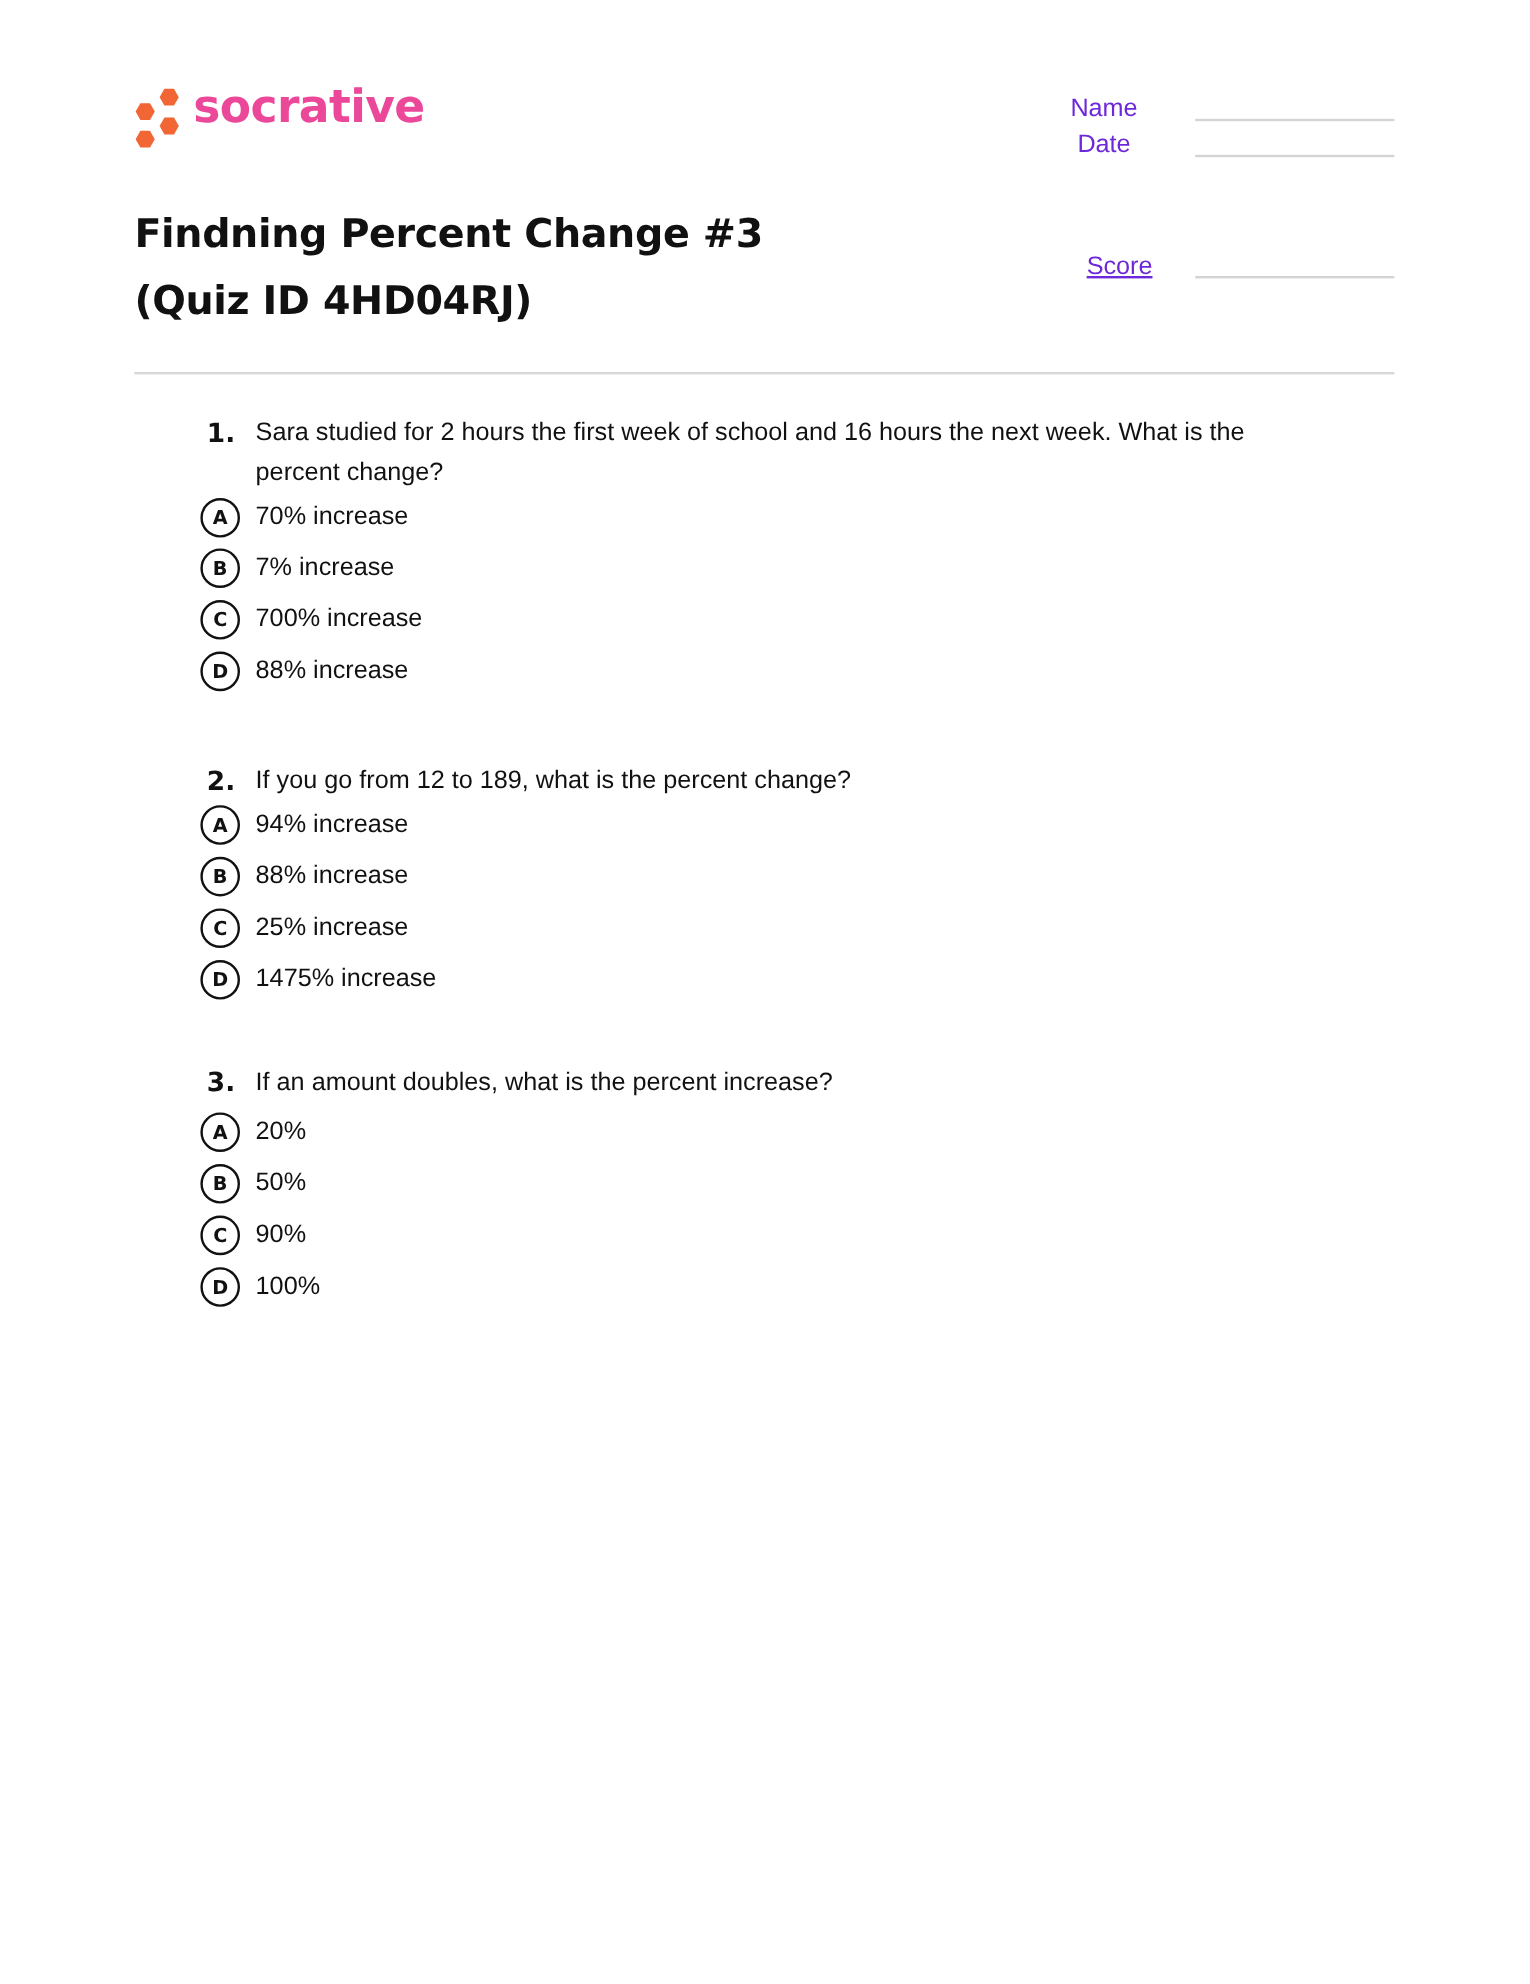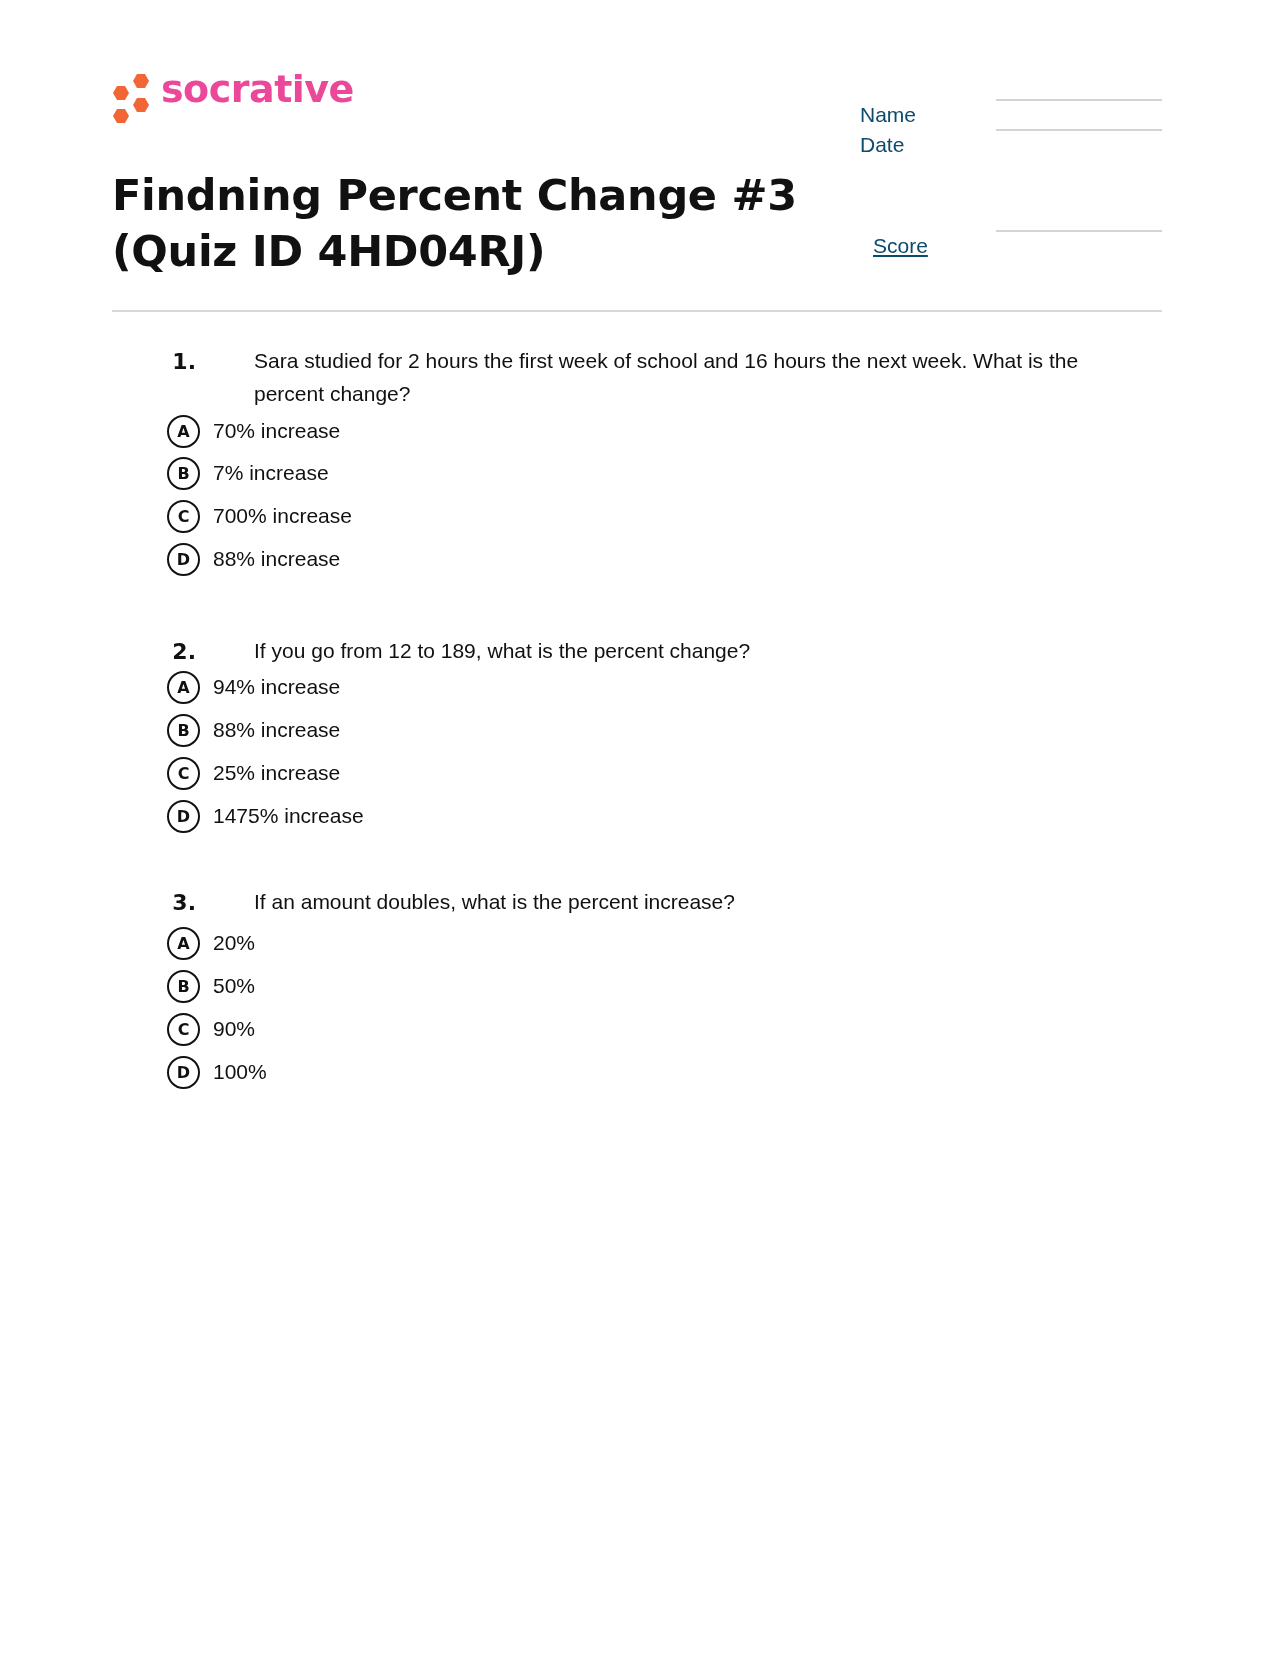--- a/index.html
+++ b/index.html
@@ -8,43 +8,43 @@
     font-family: "Liberation Sans", "DejaVu Sans", sans-serif; color: #111111;
   }
   .logo { position: absolute; left: 110px; top: 72px; width: 42px; height: 52px; }
   .logo-word {
     position: absolute; left: 161px; top: 70px;
     font-family: "DejaVu Sans", sans-serif; font-weight: bold;
     font-size: 38px; letter-spacing: -0.5px; color: #ec4899;
     line-height: 1;
   }
   .field-label {
-    position: absolute; right: 0; width: 120px; text-align: left;
-    font-size: 21px; color: #0c4a6e; line-height: 1; margin-top: 24px;
+    position: absolute; right: 0; width: 120px; text-align: center;
+    font-size: 21px; color: #6d28d9; line-height: 1;
   }
   .field-line {
     position: absolute; left: 996px; width: 166px; height: 0;
     border-top: 2px solid #d4d4d4;
   }
   .title {
     position: absolute; left: 112px; top: 167px; width: 760px;
     font-family: "DejaVu Sans", sans-serif; font-weight: bold;
-    font-size: 43px; line-height: 56px; color: #111; letter-spacing: -0.3px;
+    font-size: 33px; line-height: 56px; color: #111; letter-spacing: -0.3px;
   }
   .divider {
     position: absolute; left: 112px; width: 1050px; top: 310px; height: 0;
     border-top: 2px solid #d8d8d8;
   }
   .q-num {
     position: absolute; width: 60px; left: 136px; text-align: right;
     font-family: "DejaVu Sans", sans-serif; font-weight: bold; font-size: 22px; line-height: 1;
   }
   .q-text {
     position: absolute; left: 213px; width: 900px;
-    font-size: 21px; line-height: 33px; color: #111; margin-left: 41px;
+    font-size: 21px; line-height: 33px; color: #111;
   }
   .opt { position: absolute; left: 167px; height: 34px; width: 600px; }
   .opt-circle {
     position: absolute; left: 0; top: 0; width: 29px; height: 29px;
     border: 2px solid #111; border-radius: 50%;
     font-family: "DejaVu Sans", sans-serif; font-weight: bold; font-size: 16px;
     display: flex; align-items: center; justify-content: center; line-height: 1;
   }
   .opt-text {
     position: absolute; left: 46px; top: 2px; font-size: 21px; line-height: 28px; white-space: nowrap; text-align: right;

